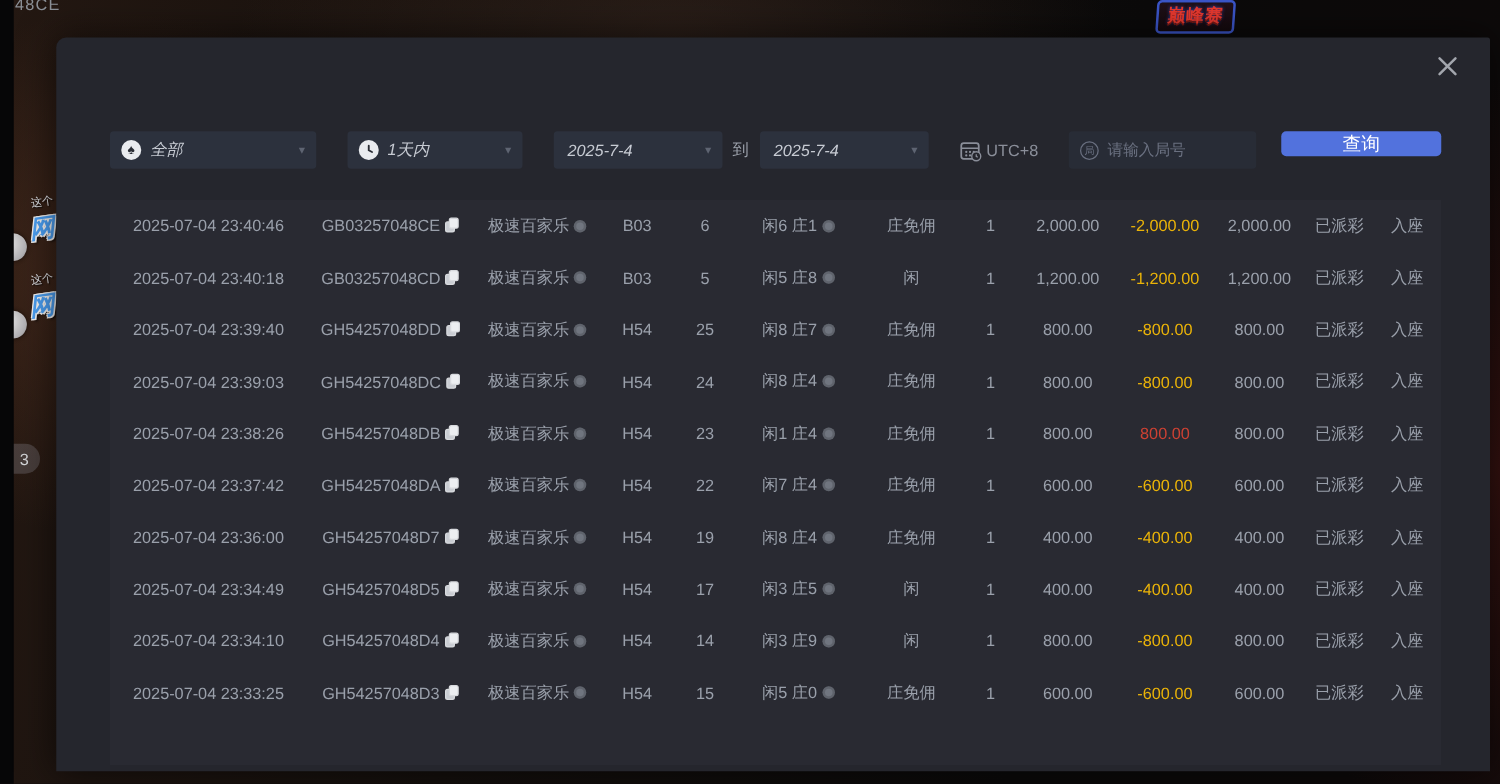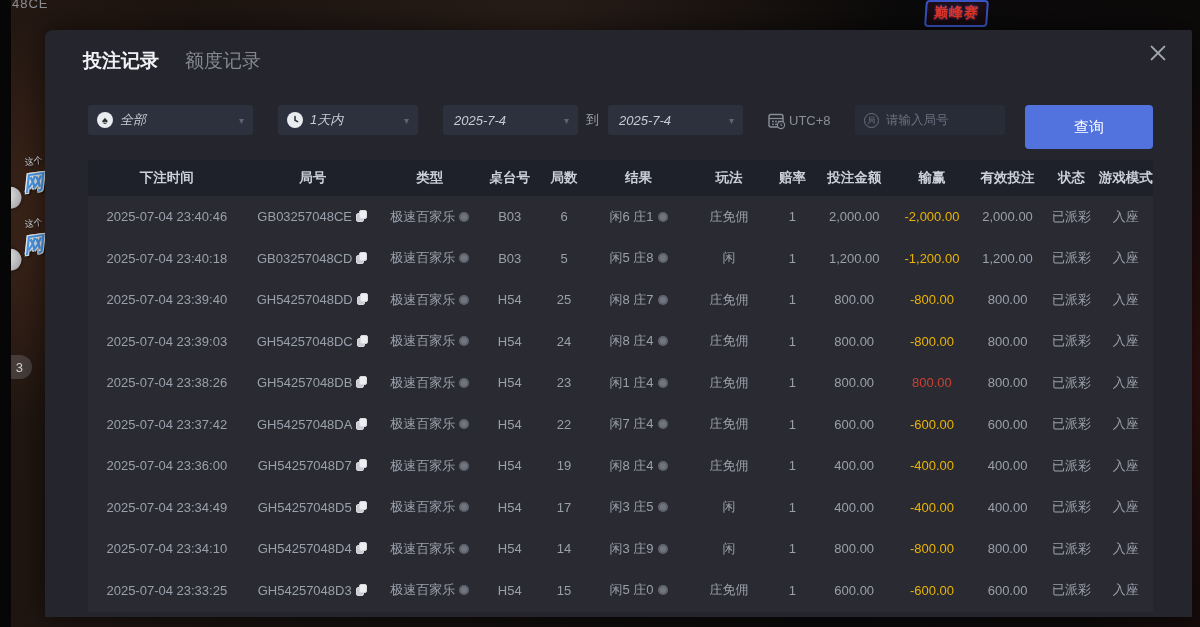--- a/index.html
+++ b/index.html
@@ -60,21 +60,21 @@
   .f-time { left:233px; width:140px; }
   .f-date1{ left:398px; width:135px; }
   .to-label { position:absolute; left:541px; top:6px; color:#9ba0aa; font-size:13px; }
   .f-date2{ left:563px; width:135px; }
   .f-date1 .val, .f-date2 .val { margin-left:2px; }
   .tz-wrap { left:722px; color:#8a8e99; font-size:13px; gap:3px; }
   .search-box { left:810px; width:150px; background:#282c36; padding:0 9px; }
   .search-box .ph { color:#6a7080; font-size:12.5px; margin-left:7px; }
   .round-ic { width:15px; height:15px; border-radius:50%; border:1px solid #6a7080; color:#6a7080;
     font-size:8px; display:flex; align-items:center; justify-content:center; flex:0 0 15px; }
-  .query-btn { left:980px; width:128px; height:44px; background:#5272dd; border-radius:4px;
+  .query-btn { left:980px; width:128px; height:20px; background:#5272dd; border-radius:4px;
     justify-content:center; color:#fff; font-size:15px; cursor:pointer; border:none; display:flex; align-items:center; }
 
   
   .table { position:absolute; left:43px; top:130px; width:1065px; height:452px; background:#292a32; }
   .thead { display:grid; height:36px; background:#1f212a; align-items:center; }
   .thead .th { color:#ccd0d9; font-size:13.5px; font-weight:bold; text-align:center; white-space:nowrap; }
   .trow, .thead { grid-template-columns:14.8% 12.6% 9.4% 5.6% 4.6% 9.4% 7.6% 4.3% 7.3% 7.3% 6.9% 5.1% 5.1%; }
   .trow { display:grid; height:41.5px; align-items:center; }
   .td { color:#9aa0ab; font-size:13px; text-align:center; white-space:nowrap; display:flex;
     align-items:center; justify-content:center; gap:4px; }
@@ -107,30 +107,20 @@
   <div class="bg-left-strip"></div>
 </div>
 
 <div class="modal">
 
   <div class="close-btn">
     <span class="bar b1"></span>
       <span class="bar b2"></span>
   </div>
 
-  <div class="tabs">
-    <div class="tab active">
-      <span class="lbl">投注记录</span>
-      <span class="underline"></span>
-    </div>
-    <div class="tab inactive">
-      <span class="lbl">额度记录</span>
-      <span class="underline"></span>
-    </div>
-  </div>
 
   <div class="filter-bar">
     <div class="fctl dropdown f-cat">
       <span class="circle-ic">
           <span class="sp">♠</span>
         </span>
       <span class="val">全部</span>
       <span class="caret">▾</span>
     </div>
 
@@ -173,35 +163,20 @@
 
     <div class="fctl search-box">
       <span class="round-ic">局</span>
       <span class="ph">请输入局号</span>
     </div>
 
     <div class="fctl query-btn">查询</div>
   </div>
 
   <div class="table">
-    <div class="thead">
-        <div class="th">下注时间</div>
-        <div class="th">局号</div>
-        <div class="th">类型</div>
-        <div class="th">桌台号</div>
-        <div class="th">局数</div>
-        <div class="th">结果</div>
-        <div class="th">玩法</div>
-        <div class="th">赔率</div>
-        <div class="th">投注金额</div>
-        <div class="th">输赢</div>
-        <div class="th">有效投注</div>
-        <div class="th">状态</div>
-        <div class="th">游戏模式</div>
-      </div>
     <div>
         <div class="trow">
           <div class="td">
             <span>2025-07-04 23:40:46</span>
           </div>
           <div class="td">
             <span>GB03257048CE</span>
             <span class="copy-ic">
               <i class="b"></i>
               <i class="f"></i>

